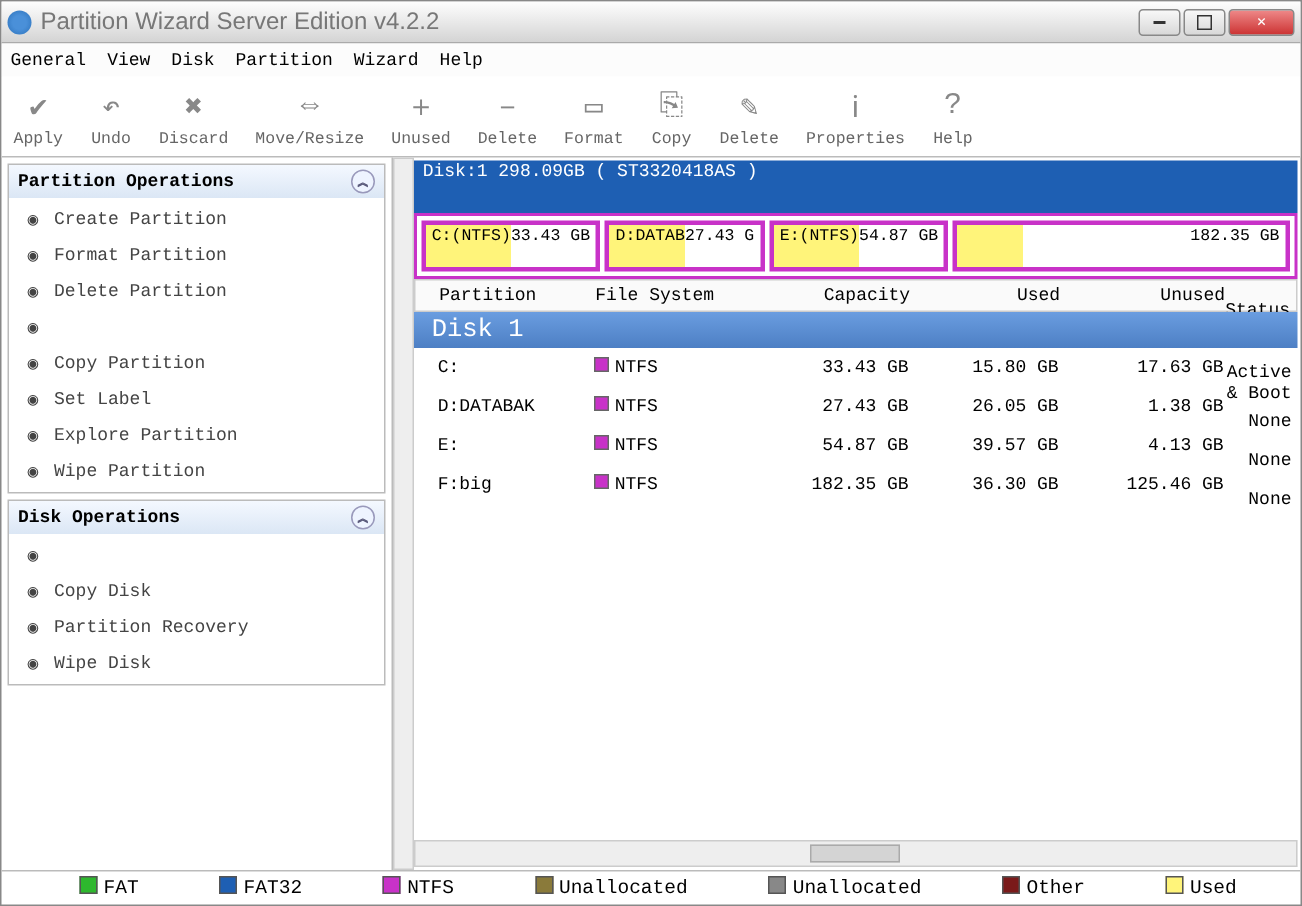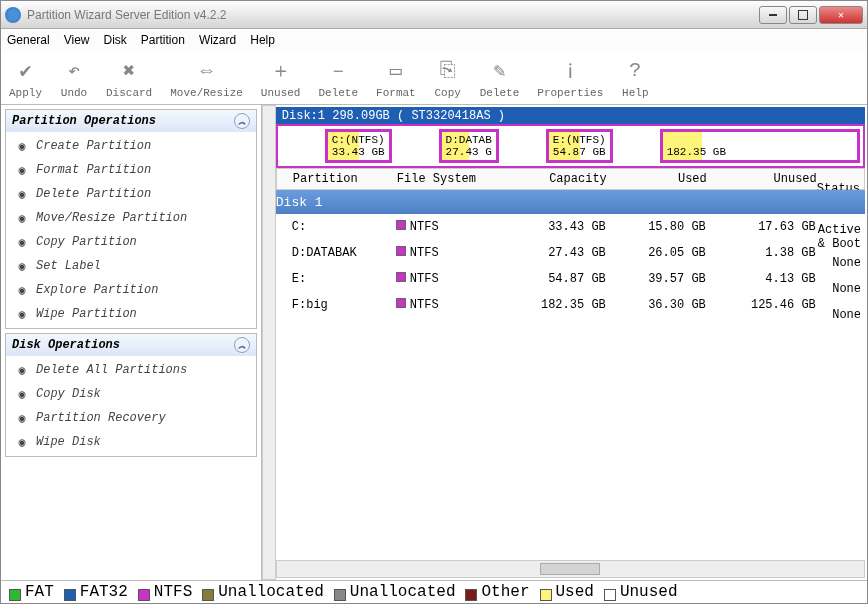--- a/index.html
+++ b/index.html
@@ -1,69 +1,69 @@
 <!DOCTYPE html>
 <html><head>
 <meta charset="utf-8">
 <style>
 * { box-sizing: border-box; margin: 0; padding: 0; }
 body { font-family: "Courier New", monospace; font-size: 12px; background: #fff; width: 868px; height: 604px; overflow: hidden; border: 1px solid #888; }
 
 .titlebar { height: 28px; background: linear-gradient(#fefefe, #d4d4d4); display: flex; align-items: center; padding: 0 4px; border-bottom: 1px solid #aaa; }
 .titlebar .app-icon { width: 16px; height: 16px; background: radial-gradient(circle, #4a90d9 40%, #2a70b9 100%); border-radius: 50%; margin-right: 6px; }
-.titlebar .title { color: #777; flex: 1; font-family: sans-serif; font-size: 12px; }
+.titlebar .title { color: #777; flex: 1; font-family: sans-serif; font-size: 16px; }
 .win-btns { display: flex; gap: 2px; }
 .win-btn { width: 28px; height: 18px; border: 1px solid #888; background: linear-gradient(#f8f8f8, #d8d8d8); border-radius: 3px; display: flex; align-items: center; justify-content: center; font-size: 10px; }
 .win-btn.min::after { content: ""; width: 8px; height: 2px; background: #333; }
 .win-btn.max::after { content: ""; width: 8px; height: 8px; border: 1px solid #333; }
 .win-btn.close { background: linear-gradient(#e88,#c33); color: #fff; width: 44px; }
 .win-btn.close::after { content: "✕"; font-weight: bold; }
 
-.menubar { height: 22px; background: #fcfcfc; display: flex; align-items: center; padding: 0 6px; gap: 14px; font-family: Liberation Sans, sans-serif; }
+.menubar { height: 22px; background: #fcfcfc; display: flex; align-items: center; padding: 0 6px; gap: 14px; font-family: Liberation Mono, monospace; }
 .menubar span { cursor: default; }
 
 .toolbar { height: 54px; background: #fff; border-bottom: 1px solid #bbb; display: flex; align-items: center; padding: 2px 8px; gap: 18px; }
 .tool { display: flex; flex-direction: column; align-items: center; gap: 2px; font-size: 11px; color: #666; }
 .tool .ti { width: 28px; height: 28px; display: flex; align-items: center; justify-content: center; font-size: 20px; color: #888; }
 
 .main { display: flex; height: 475px; }
 .sidebar { width: 270px; border-right: 1px solid #bbb; display: flex; flex-direction: column; padding:2px; }
 .scr-stub { width: 14px; background: #eee; border:1px solid #ccc; }
-.panel { border: 1px solid #bbb; margin: 2px; font-style: italic; }
+.panel { border: 1px solid #bbb; margin: 2px; }
 .panel-head { height: 22px; background: linear-gradient(#f4f8ff, #dbe7f5); display: flex; align-items: center; padding: 0 6px; font-weight: bold; justify-content: space-between; }
 .panel-head .chev { width:16px; height:16px; border:1px solid #99b; border-radius:50%; display:flex; align-items:center; justify-content:center; font-size:8px; color:#557; background:#eef4ff;}
 .panel-body { padding: 2px 0; }
 .op-item { display: flex; align-items: center; height: 24px; padding: 0 8px; gap: 6px; color: #444; }
 .op-item .oi { width: 16px; height: 16px; display: inline-flex; align-items:center; justify-content:center; font-size:12px;}
 .panel.pending .panel-head { background: linear-gradient(#eaf1fb,#cadcf0); }
 .spacer { flex:1; }
 
 .content { flex: 1; display: flex; flex-direction: column; padding:2px 2px 2px 0;}
-.diskbar { height: 17px; background: #1e5fb3; color: #fff; font-size: 12px; display:flex; align-items:center; padding:0 6px; }
+.diskbar { height: 35px; background: #1e5fb3; color: #fff; font-size: 12px; display:flex; align-items:flex-start; padding:0 6px; }
 .diskmap { height: 44px; background: #fff; border:2px solid #c832c8; display:flex; gap:3px; padding:3px; }
-.part-box { border: 3px solid #c832c8; padding:2px 4px; font-size:11px; display:flex; flex-direction:column; justify-content:flex-end; background: linear-gradient(to right, #fff47a 0%, #fff47a 50%, #fff 50%, #fff 100%); margin-left: 44px; }
+.part-box { border: 3px solid #c832c8; padding:2px 4px; font-size:11px; display:flex; flex-direction:row; justify-content:flex-end; background: linear-gradient(to right, #fff47a 0%, #fff47a 50%, #fff 50%, #fff 100%); }
 .part-box.big { flex:1; background: linear-gradient(to right, #fff47a 0%, #fff47a 20%, #fff 20%); }
 
 .grid-head { display:flex; height:22px; align-items:center; border:1px solid #ccc; background:#fafafa; font-size:12px;}
 .col-part{width:120px; padding-left:16px;}
 .col-fs{width:100px;}
 .col-cap{width:110px; text-align:right;}
 .col-used{width:100px; text-align:right;}
 .col-unused{width:110px; text-align:right;}
 .col-status{flex:1; text-align:right; padding-right:4px;margin-top:20px;}
 
-.disk-row { height:24px; background: linear-gradient(#6a9de0,#4d7fc4); color:#fff; display:flex; align-items:center; padding-left:0; font-size:13px;}
+.disk-row { height:24px; background: linear-gradient(#6a9de0,#4d7fc4); color:#fff; display:flex; align-items:center; padding-left:12px; font-size:17px;}
 .data-row { display:flex; height:26px; align-items:center; font-size:12px;}
 .fs-swatch{ width:10px; height:10px; background:#c832c8; display:inline-block; border:1px solid #666; margin-right:4px;}
 .content-fill{flex:1;}
 .hscroll{height:18px; background:#eee; border:1px solid #ccc; display:flex; align-items:center; justify-content:center;}
 .hscroll .thumb{width:60px;height:12px;background:#d4d4d4;border:1px solid #aaa;}
 
 .legend { height:22px; display:flex; align-items:center; gap:10px; padding:0 8px; border-top:1px solid #bbb;}
-.legend .lg{display:flex;align-items:flex-end;gap:4px;font-size:16px;}
+.legend .lg{display:flex;align-items:flex-start;gap:4px;font-size:13px;margin-left:44px;}
 .sw{width:12px;height:12px;border:1px solid #555;}
 </style>
 </head>
 <body>
 
 <div class="titlebar">
   <div class="app-icon"></div>
   <div class="title">Partition Wizard Server Edition v4.2.2</div>
   <div class="win-btns">
     <div class="win-btn min"></div>
@@ -143,21 +143,20 @@
           <div class="op-item">
             <span class="oi">◉</span>
             <span>Format Partition</span>
           </div>
           <div class="op-item">
             <span class="oi">◉</span>
             <span>Delete Partition</span>
           </div>
           <div class="op-item">
             <span class="oi">◉</span>
-            <span>Move/Resize Partition</span>
           </div>
           <div class="op-item">
             <span class="oi">◉</span>
             <span>Copy Partition</span>
           </div>
           <div class="op-item">
             <span class="oi">◉</span>
             <span>Set Label</span>
           </div>
           <div class="op-item">
@@ -171,21 +170,20 @@
         </div>
     </div>
     <div class="panel">
       <div class="panel-head">
         <span>Disk Operations</span>
         <span class="chev">︽</span>
       </div>
       <div class="panel-body" id="diskops">
           <div class="op-item">
             <span class="oi">◉</span>
-            <span>Delete All Partitions</span>
           </div>
           <div class="op-item">
             <span class="oi">◉</span>
             <span>Copy Disk</span>
           </div>
           <div class="op-item">
             <span class="oi">◉</span>
             <span>Partition Recovery</span>
           </div>
           <div class="op-item">

